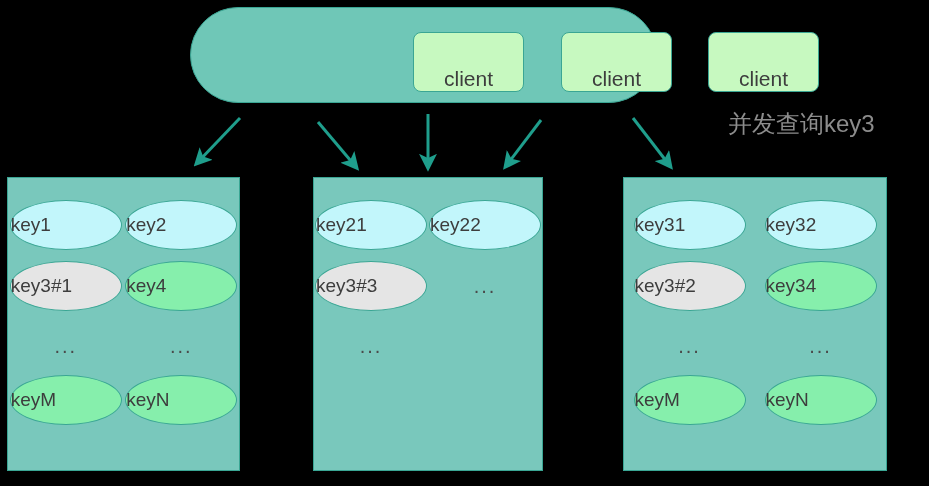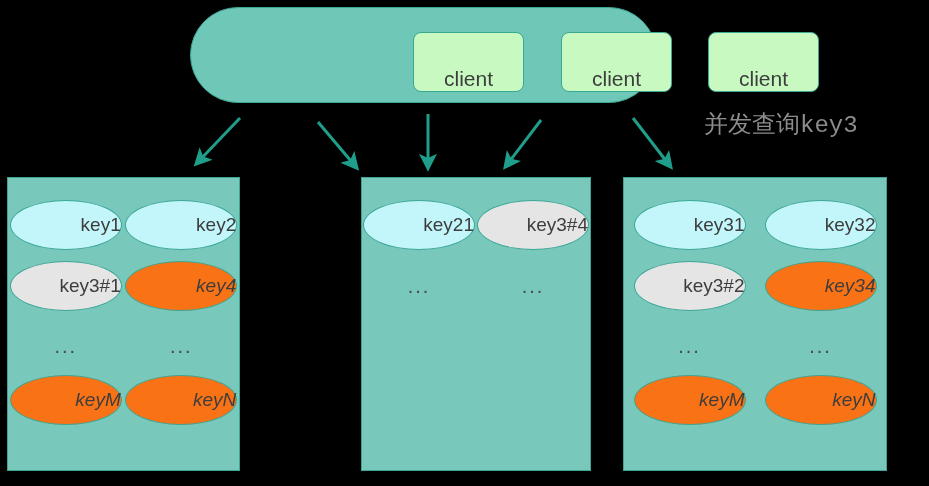--- a/index.html
+++ b/index.html
@@ -43,26 +43,25 @@
     font-size: 21px;
     color: #3d3d3d;
   }
   .client-1 { left: 222px; }
   .client-2 { left: 370px; }
   .client-3 { left: 517px; }
 
   
   .annotation {
     position: absolute;
-    left: 704px;
+    left: 728px;
     top: 108px;
     font-size: 24px;
     color: #8c8c8c;
     white-space: nowrap;
-    font-family: Liberation Mono, monospace;
   }
 
   
   .arrows {
     position: absolute;
     left: 0;
     top: 0;
     width: 929px;
     height: 486px;
     pointer-events: none;
@@ -71,21 +70,21 @@
   
   .server-box {
     position: absolute;
     top: 177px;
     height: 294px;
     background: #79c8bc;
     border: 1.5px solid #3aa694;
     box-sizing: border-box;
   }
   .server-1 { left: 7px;   width: 233px; }
-  .server-2 { left: 313px; width: 230px; margin-left: 48px; }
+  .server-2 { left: 313px; width: 230px; }
   .server-3 { left: 623px; width: 264px; }
 
   .key-grid {
     position: absolute;
     left: 0;
     top: 0;
     width: 100%;
     height: 100%;
     display: grid;
     grid-template-columns: 1fr 1fr;
@@ -95,27 +94,27 @@
     padding-top: 22px;
     box-sizing: border-box;
   }
   .key-oval {
     width: 112px;
     height: 50px;
     border: 1.5px solid #3aa694;
     border-radius: 50%;
     display: flex;
     align-items: center;
-    justify-content: flex-end;
+    justify-content: flex-start;
     font-size: 19px;
     color: #3d3d3d;
     box-sizing: border-box;
   }
   .tone-cyan  { background: #c2f6fb; }
-  .tone-green { background: #f97316; font-style: italic; }
+  .tone-green { background: #86efac; }
   .tone-turq  { background: #e5e5e5; }
   .ellipsis {
     font-size: 20px;
     color: #4a4a4a;
     letter-spacing: 2px;
     line-height: 10px;
   }
 </style>
 </head>
 <body>
@@ -174,22 +173,25 @@
           <span>keyN</span>
         </div>
     </div>
   </div>
 
   <div class="server-box server-2">
     <div class="key-grid">
       <div class="key-oval tone-cyan">
           <span>key21</span>
         </div>
+      <div class="key-oval tone-cyan">
+          <span>key22</span>
+        </div>
       <div class="key-oval tone-turq">
-          <span>key3#4</span>
+          <span>key3#3</span>
         </div>
       <div class="ellipsis">...</div>
       <div class="ellipsis">...</div>
     </div>
   </div>
 
   <div class="server-box server-3">
     <div class="key-grid">
       <div class="key-oval tone-cyan">
           <span>key31</span>

